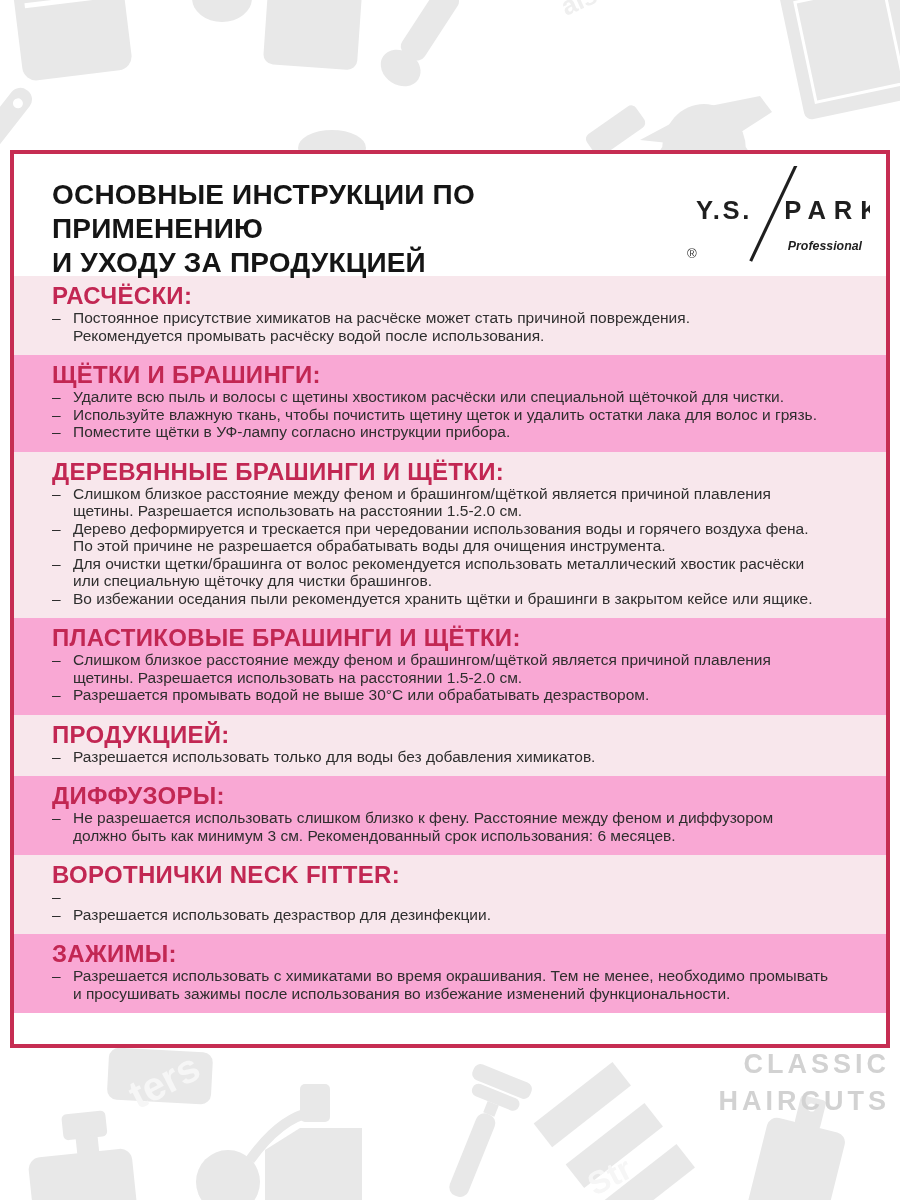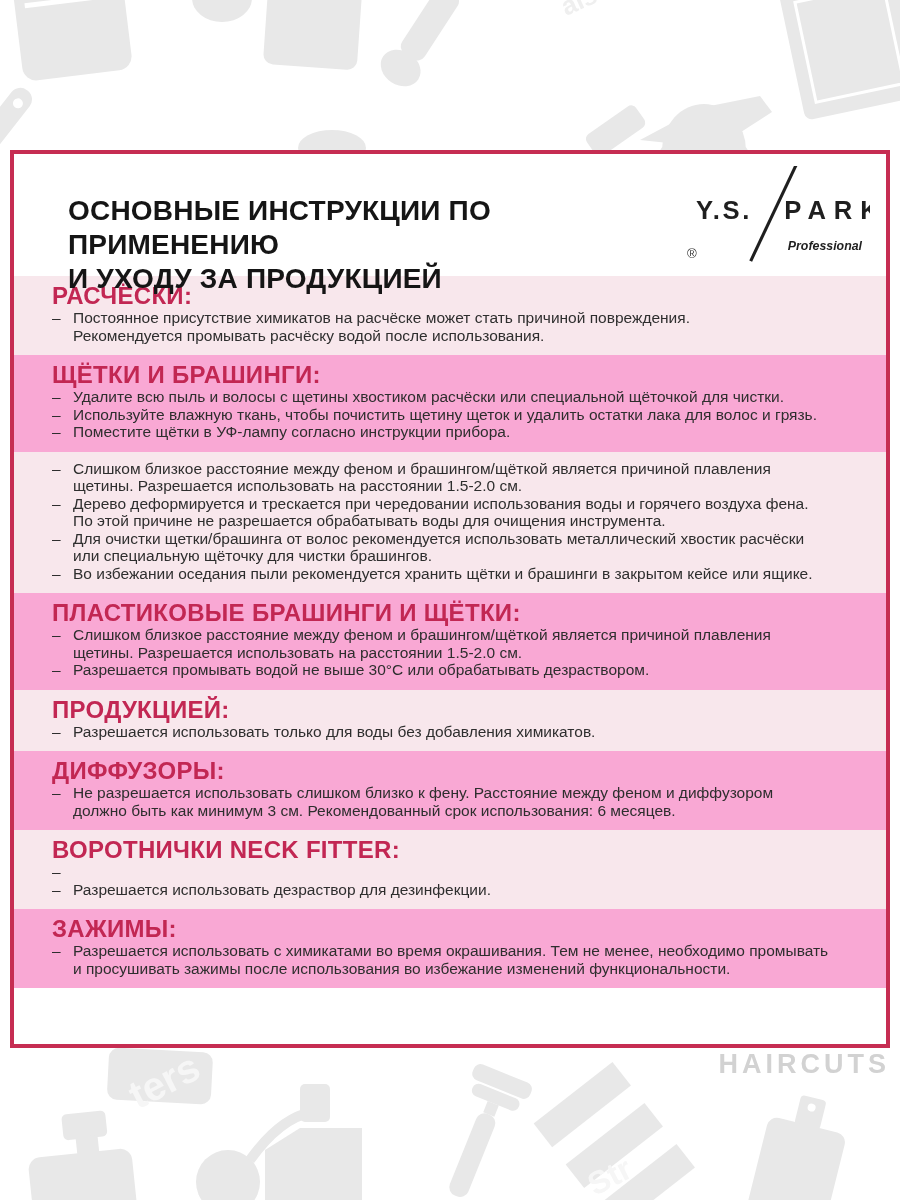--- a/index.html
+++ b/index.html
@@ -22,21 +22,21 @@
   
   .card{
     position:absolute;left:10px;top:150px;z-index:2;
     width:872px;height:890px;
     background:#ffffff;
     border:4px solid var(--border,#c62d52);
     overflow:hidden;
   }
   .card-header{position:relative;height:122px;background:#fff;}
   .card-title{
-    position:absolute;left:38px;top:24px;margin:16px;width:640px;
+    position:absolute;left:38px;top:24px;margin:0;width:640px;
     font-size:28px;line-height:34px;font-weight:700;color:#151515;
     letter-spacing:.2px;
   }
   .logo{position:absolute;right:16px;top:12px;width:190px;height:100px;}
 
   .band{padding:8px 20px 11px 38px;background:#f9a8d4;}
   .band.tinted{background:var(--band,#f8e7ec);}
   .band h2{
     margin:0 0 2px 0;font-size:24px;line-height:23px;font-weight:700;
     color:var(--accent,#c22753);letter-spacing:.3px;
@@ -114,20 +114,21 @@
       <text x="588" y="1192" transform="rotate(-27 600 1180)" font-size="32" font-weight="bold" fill="#f6f6f6">Str</text>
       <g transform="rotate(14 800 1150)">
         <rect x="788" y="1096" width="26" height="30" rx="4"></rect>
         <circle cx="801" cy="1106" r="4" fill="#ffffff"></circle>
         <rect x="762" y="1124" width="80" height="96" rx="10"></rect>
       </g>
     </g>
   </svg>
 
   <div class="wm-classic">
+    <div>CLASSIC</div>
     <div>HAIRCUTS</div>
   </div>
 
   <div class="card">
     <div class="card-header">
       <h1 class="card-title"><span>ОСНОВНЫЕ ИНСТРУКЦИИ ПО ПРИМЕНЕНИЮ</span><br><span>И УХОДУ ЗА ПРОДУКЦИЕЙ</span></h1>
       <svg class="logo" viewBox="0 0 215 110">
         <line x1="132" y1="-4" x2="80" y2="106" stroke="#1f1f1f" stroke-width="3.5"></line>
         <text x="18" y="58" font-size="29" font-weight="bold" letter-spacing="3" fill="#1f1f1f">Y.S.</text>
         <text x="118" y="58" font-size="29" font-weight="bold" letter-spacing="9" fill="#1f1f1f">PARK</text>
@@ -157,20 +158,21 @@
               <span class="dash">–</span>
               <span class="txt">Используйте влажную ткань, чтобы почистить щетину щеток и удалить остатки лака для волос и грязь.</span>
             </li>
             <li>
               <span class="dash">–</span>
               <span class="txt">Поместите щётки в УФ-лампу согласно инструкции прибора.</span>
             </li>
           </ul>
         </section>
         <section class="band tinted">
+          <h2>ДЕРЕВЯННЫЕ БРАШИНГИ И ЩЁТКИ:</h2>
           <ul>
             <li>
               <span class="dash">–</span>
               <span class="txt">Слишком близкое расстояние между феном и брашингом/щёткой является причиной плавления
 щетины. Разрешается использовать на расстоянии 1.5-2.0 см.</span>
             </li>
             <li>
               <span class="dash">–</span>
               <span class="txt">Дерево деформируется и трескается при чередовании использования воды и горячего воздуха фена.
 По этой причине не разрешается обрабатывать воды для очищения инструмента.</span>

